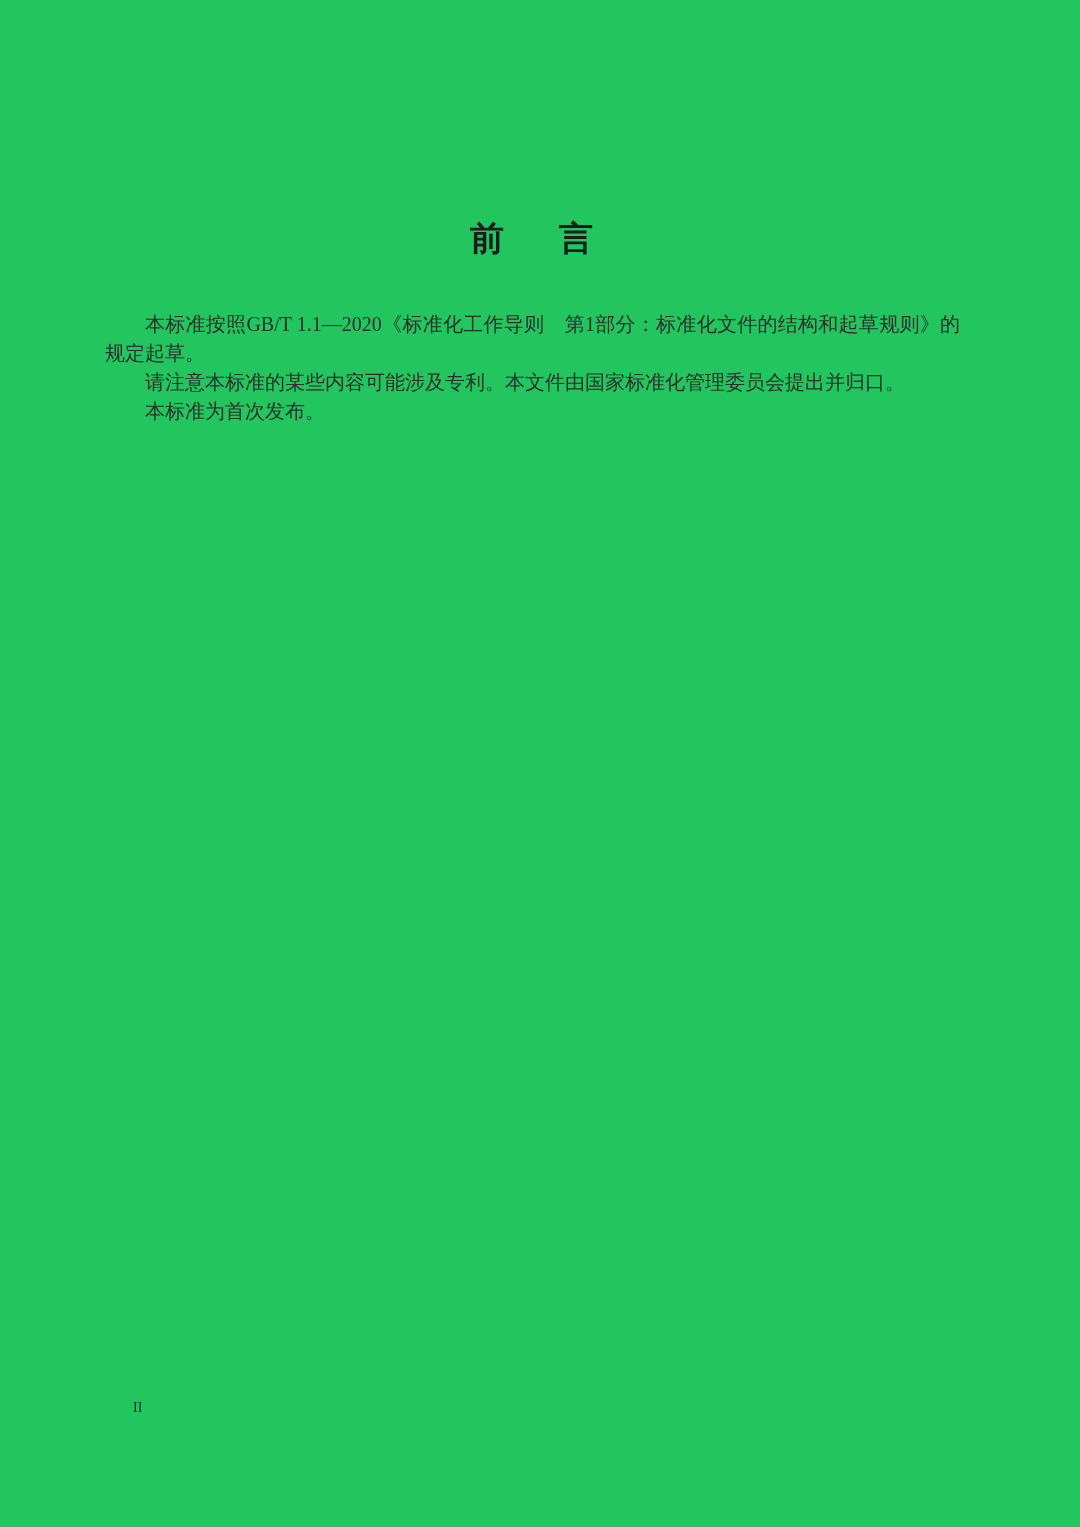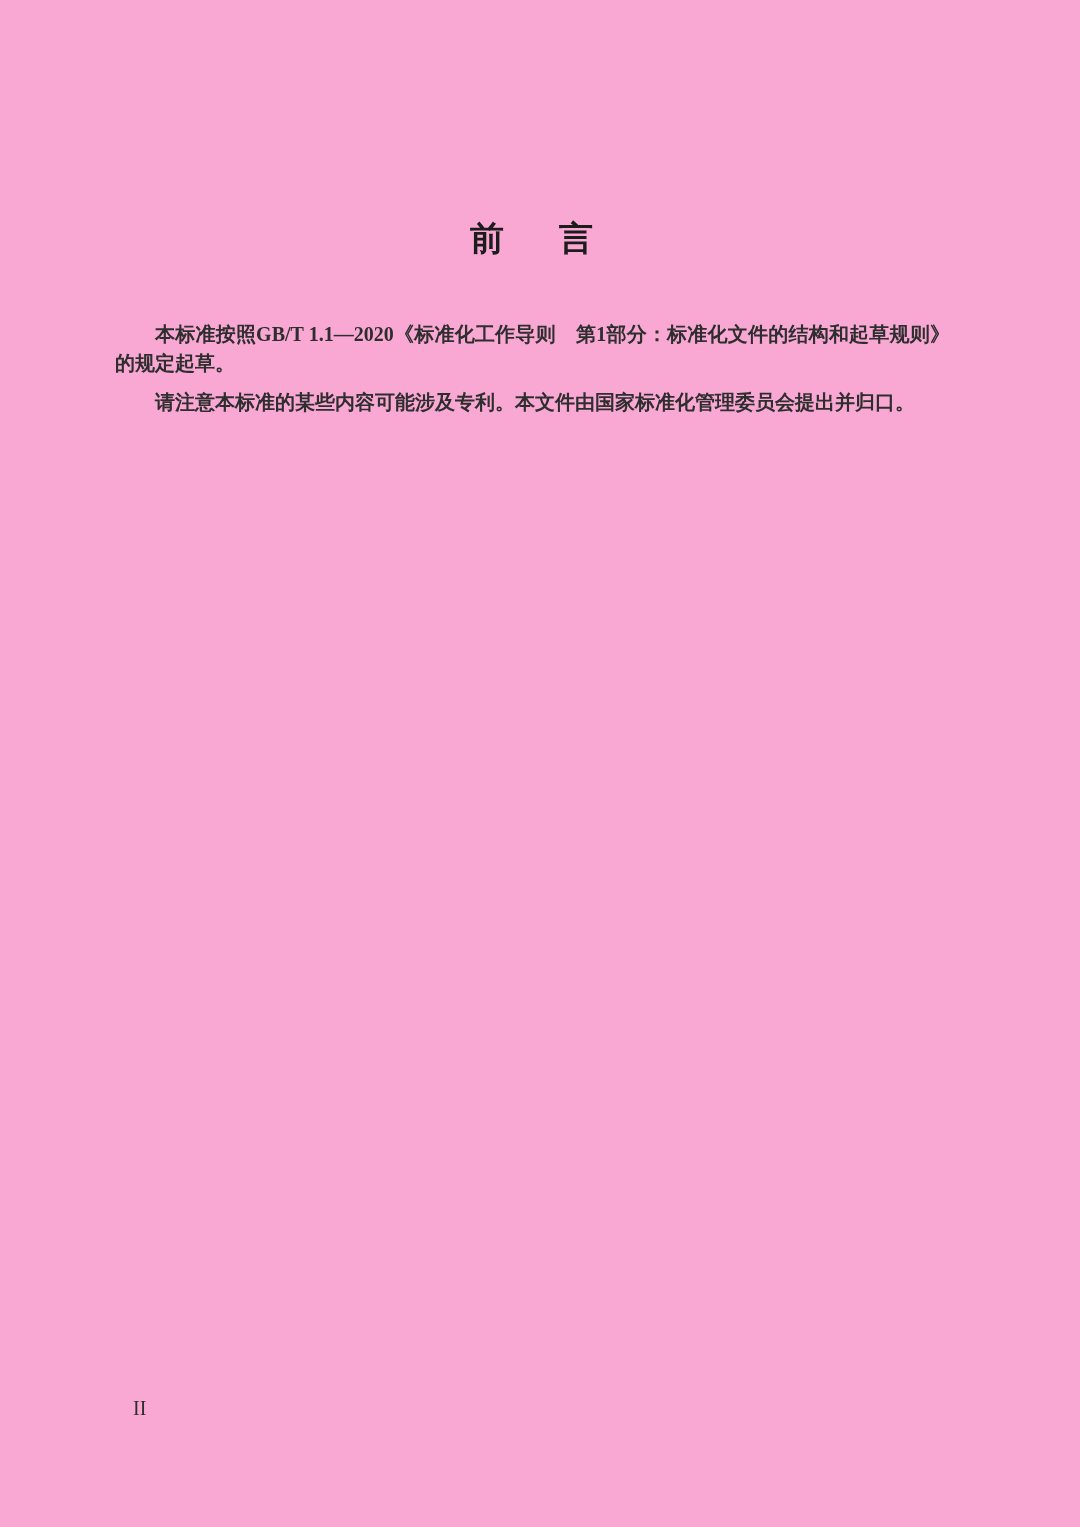--- a/index.html
+++ b/index.html
@@ -4,21 +4,21 @@
 <style>
   html, body {
     margin: 0;
     padding: 0;
     background: #ffffff;
   }
   .page {
     position: relative;
     width: 1080px;
     height: 1527px;
-    background: #f9a8d4;
+    background: #22c55e;
     overflow: hidden;
     font-family: "Liberation Serif", "DejaVu Serif", serif;
     color: #2e2e2e;
   }
   .doc-title {
     position: absolute;
     top: 220px;
     left: 105px;
     width: 853px;
     text-align: center;
@@ -34,41 +34,41 @@
   .doc-body {
     position: absolute;
     top: 310px;
     left: 105px;
     width: 855px;
     font-size: 20px;
     line-height: 29px;
     text-align: justify;
   }
   .doc-body p {
-    margin: 10px;
+    margin: 0;
     padding: 0;
     text-indent: 2em;
-    font-weight: bold;
   }
   .page-number {
     position: absolute;
     left: 133px;
     top: 1398px;
-    font-size: 20px;
+    font-size: 14px;
     line-height: 20px;
     color: #2e2e2e;
   }
 </style>
 </head>
 <body>
 
 <div class="page">
 
   <div class="doc-title">前言</div>
 
   <div class="doc-body">
     <p>本标准按照GB/T 1.1—2020《标准化工作导则　第1部分：标准化文件的结构和起草规则》的规定起草。</p>
     <p>请注意本标准的某些内容可能涉及专利。本文件由国家标准化管理委员会提出并归口。</p>
+    <p>本标准为首次发布。</p>
   </div>
 
   <div class="page-number">II</div>
 
 </div>
 
 </body></html>

